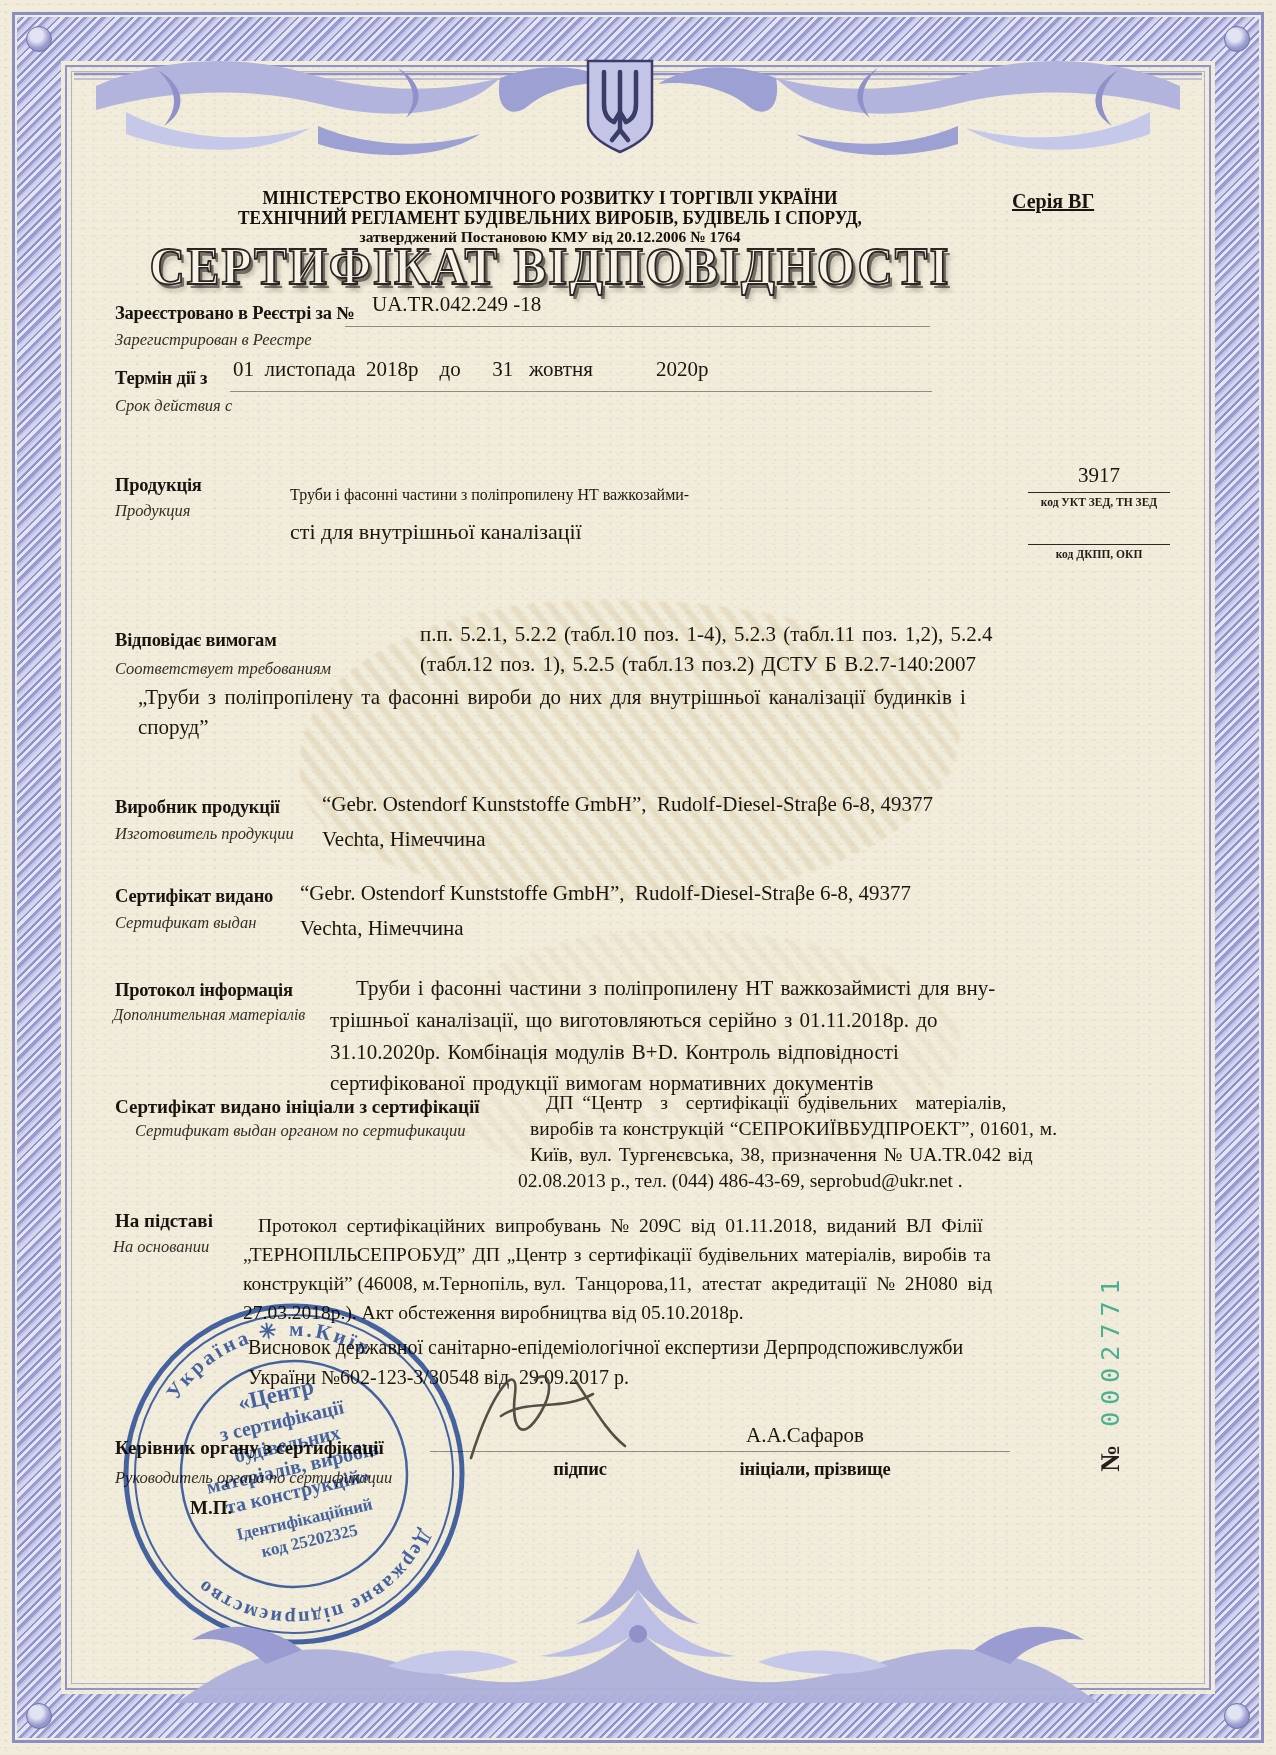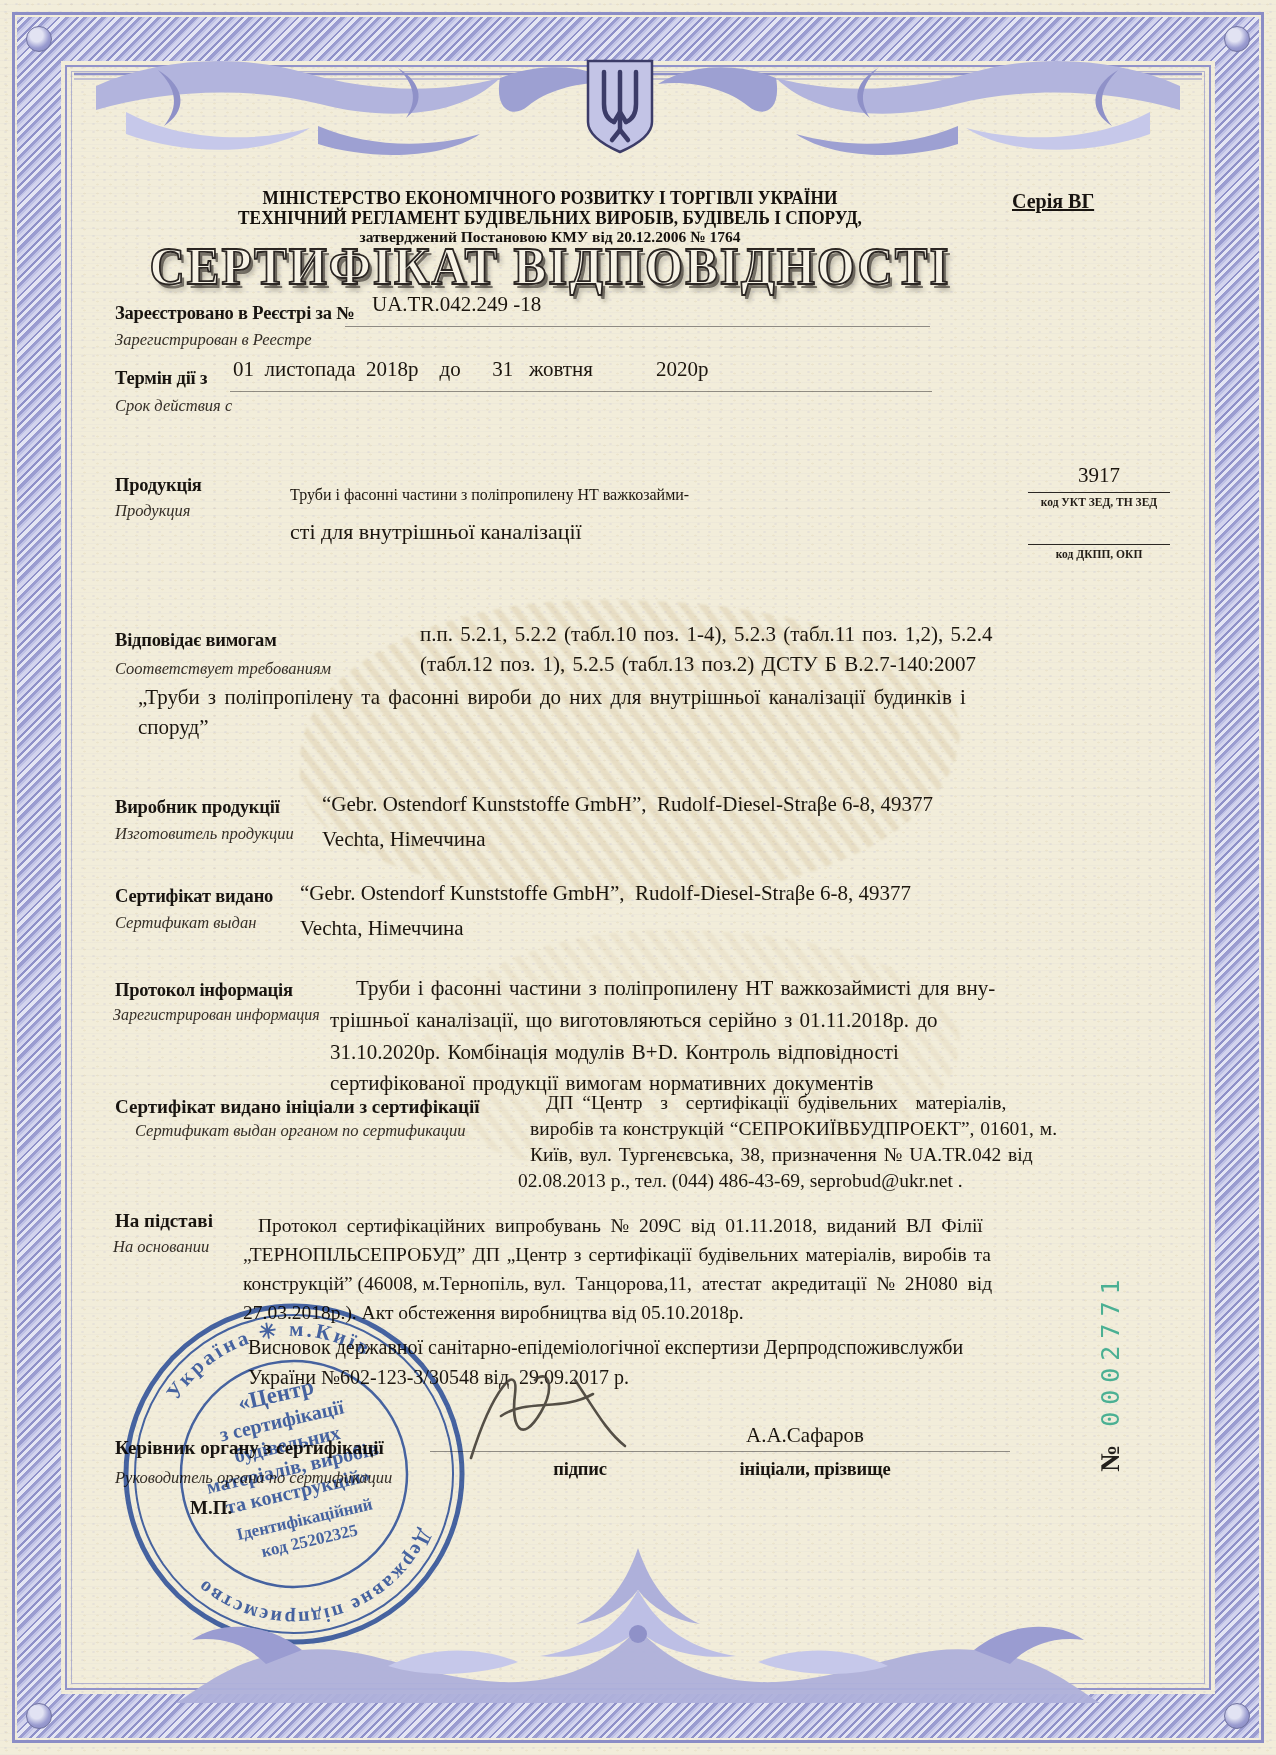--- a/index.html
+++ b/index.html
@@ -132,21 +132,21 @@
 <div class="abs ru" style="left:115px; top:824px;">Изготовитель продукции</div>
 <div class="abs val" style="left:322px; top:792px;">“Gebr. Ostendorf Kunststoffe GmbH”,  Rudolf-Diesel-Straβe 6-8, 49377</div>
 <div class="abs val" style="left:322px; top:827px;">Vechta, Німеччина</div>
 
 <div class="abs lbl" style="left:115px; top:886px;">Сертифікат видано</div>
 <div class="abs ru" style="left:115px; top:913px;">Сертификат выдан</div>
 <div class="abs val" style="left:300px; top:881px;">“Gebr. Ostendorf Kunststoffe GmbH”,  Rudolf-Diesel-Straβe 6-8, 49377</div>
 <div class="abs val" style="left:300px; top:916px;">Vechta, Німеччина</div>
 
 <div class="abs lbl" style="left:115px; top:980px;">Протокол інформація</div>
-<div class="abs ru" style="left:113px; top:1006px; font-size:16px;">Зарегистрирован информация</div>
+<div class="abs ru" style="left:113px; top:1006px; font-size:16px;">Дополнительная матеріалів</div>
 <div class="abs val" style="left:348px; top:976px;  word-spacing:2px;margin-left:8px;">Труби і фасонні частини з поліпропилену НТ важкозаймисті для вну-</div>
 <div class="abs val" style="left:330px; top:1008px; word-spacing:2px;">трішньої каналізації, що виготовляються серійно з 01.11.2018р. до</div>
 <div class="abs val" style="left:330px; top:1040px; word-spacing:2px;">31.10.2020р. Комбінація модулів B+D. Контроль відповідності</div>
 <div class="abs val" style="left:330px; top:1071px; word-spacing:2px;">сертифікованої продукції вимогам нормативних документів</div>
 
 <div class="abs lbl-sm" style="left:115px; top:1096px;">Сертифікат видано ініціали з сертифікації</div>
 <div class="abs ru" style="left:115px; top:1121px;margin-left:20px;">Сертификат выдан органом по сертификации</div>
 <div class="abs val-sm" style="left:546px; top:1092px; word-spacing:4px;">ДП “Центр  з  сертифікації будівельних  матеріалів,</div>
 <div class="abs val-sm" style="left:530px; top:1118px; word-spacing:1px;">виробів та конструкцій “СЕПРОКИЇВБУДПРОЕКТ”, 01601, м.</div>
 <div class="abs val-sm" style="left:530px; top:1144px; word-spacing:2px;">Київ, вул. Тургенєвська, 38, призначення № UA.TR.042 від</div>

